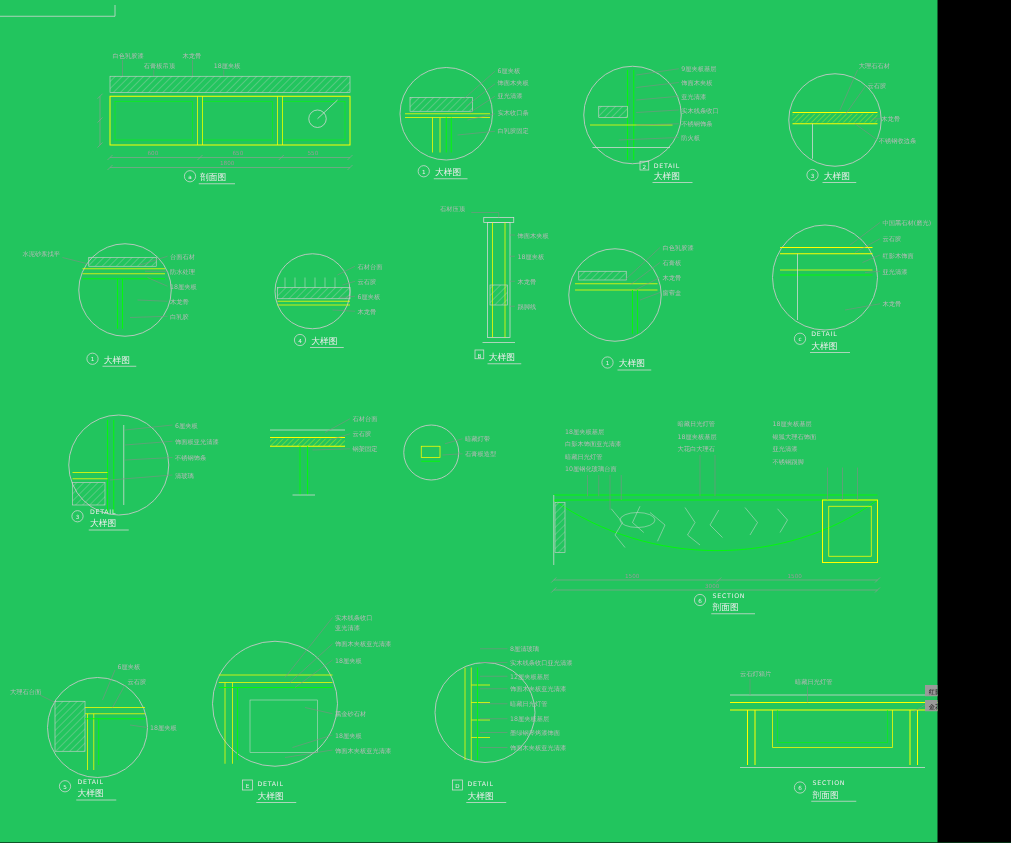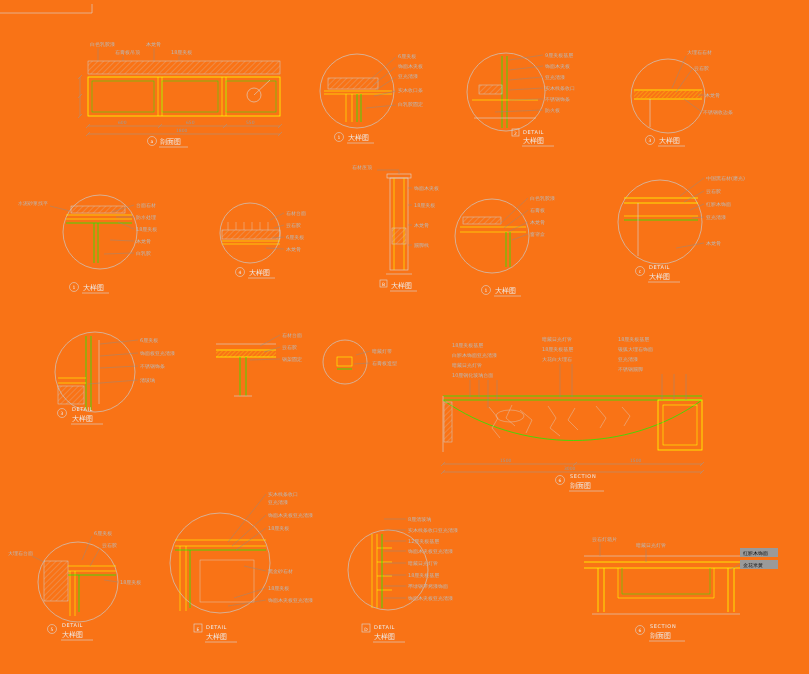--- a/index.html
+++ b/index.html
@@ -1,16 +1,16 @@
 <!DOCTYPE html>
 <html><head>
 <meta charset="utf-8">
 <style>
   html,body{margin:0;padding:0;background:#000;}
-  .screen{position:relative;width:809px;height:674px;background:#f97316;overflow:hidden;}
+  .screen{position:relative;width:750px;height:674px;background:#22c55e;overflow:hidden;}
   svg{display:block;}
   text{font-family:"DejaVu Sans",sans-serif;}
   .ann{font-size:5px;fill:#b9b9b9;}
   .dimt{font-size:4.5px;fill:#9a9a9a;}
   .cap-zh{font-size:7px;fill:#ededed;}
   .cap-en{font-size:5px;fill:#ededed;letter-spacing:.6px;}
   .cap-num{font-size:4.5px;fill:#ededed;text-anchor:middle;}
   .boxt{font-size:5px;fill:#101010;}
   .ln-y{stroke:#ffff00;stroke-width:.8;fill:none;}
   .ln-y2{stroke:#ffff00;stroke-width:.6;fill:none;}

